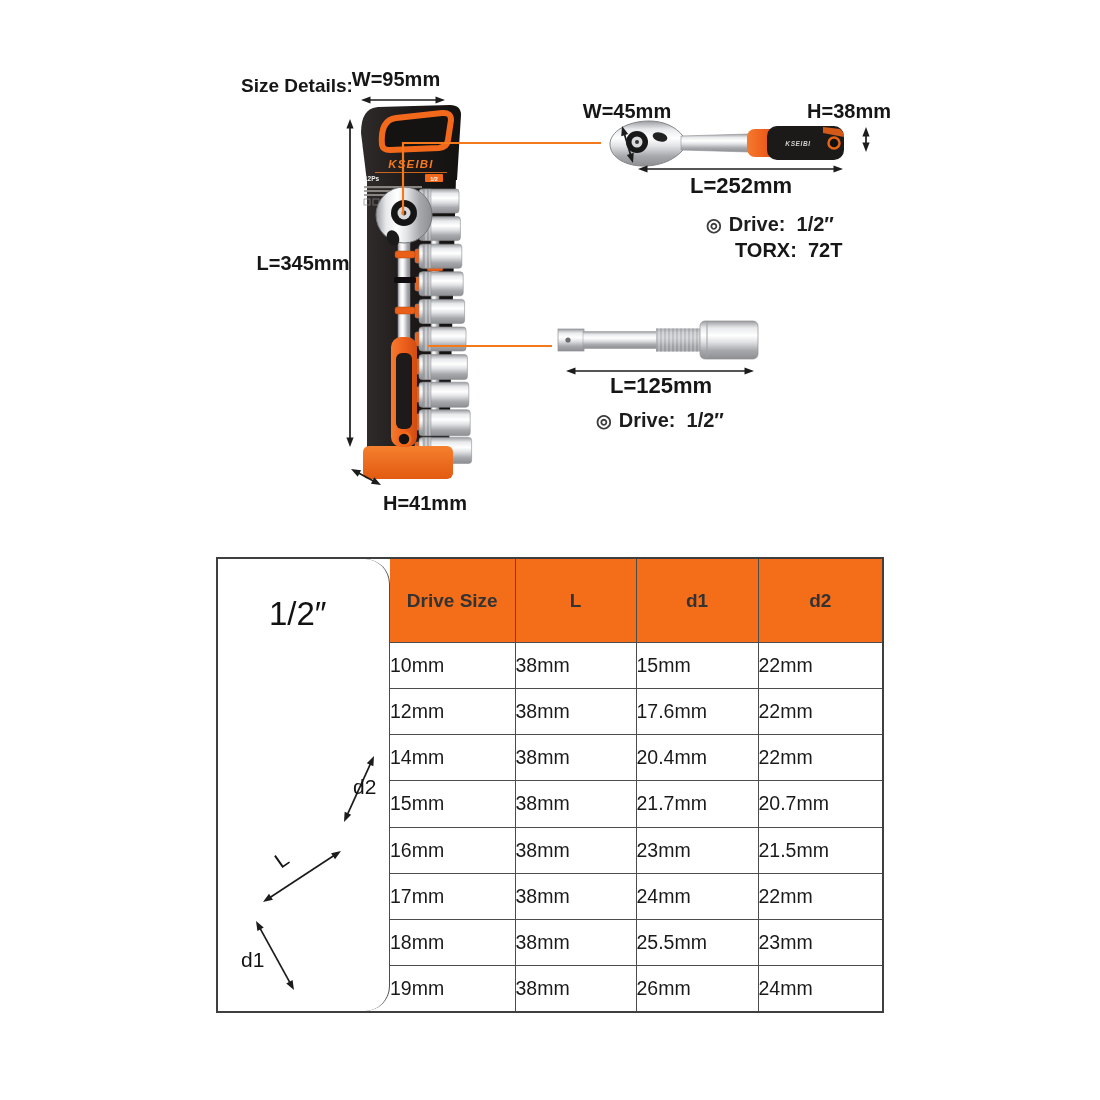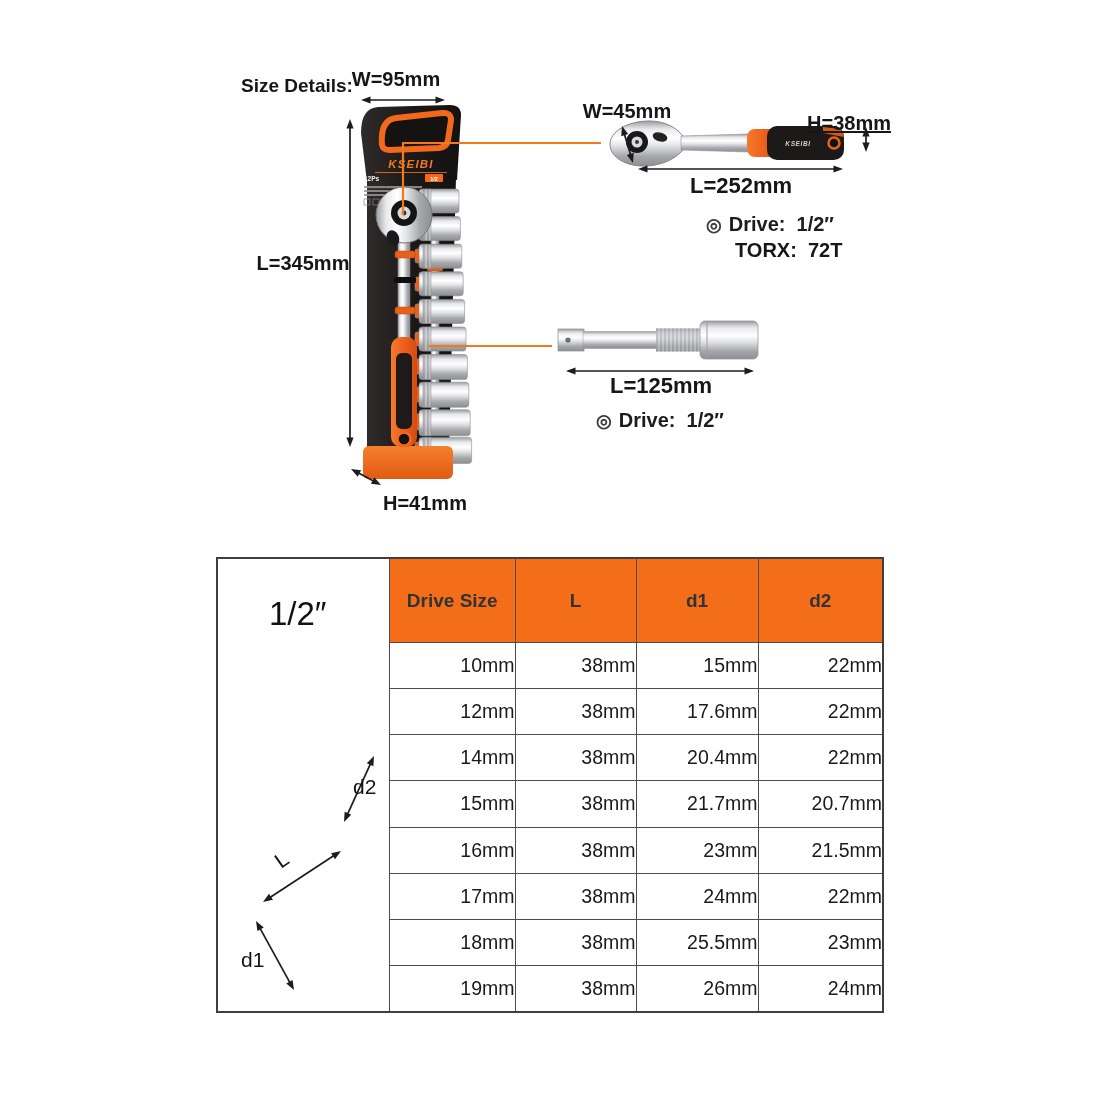--- a/index.html
+++ b/index.html
@@ -9,26 +9,26 @@
   .ctr{transform:translateX(-50%);}
   .fs21{font-size:19px;} .fs20{font-size:20px;} .fs22{font-size:22px;}
   .driverow{position:absolute;display:flex;align-items:center;gap:7px;font-weight:600;font-size:20px;white-space:pre;}
   .bullet{font-size:18px;color:#3d3d3d;line-height:1;}
   svg.illus{position:absolute;}
   #anno{position:absolute;left:0;top:0;z-index:30;pointer-events:none;}
 
   
   .spec-table{position:absolute;left:216px;top:557px;width:668px;height:456px;
               border:2px solid #3f3f3f;display:flex;box-sizing:border-box;background:#fff;}
-  .tbl-left{width:172px;border-right:1px solid #4c4c4c;position:relative;box-sizing:border-box;}
+  .tbl-left{width:172px;border-right:1px solid #4c4c4c;position:relative;box-sizing:border-box;border-radius:25px;}
   .half-label{position:absolute;left:50%;top:36px;transform:translateX(-60%);font-size:33px;color:#111;}
   .spec-table table{border-collapse:collapse;table-layout:fixed;width:492px;}
   .spec-table th{background:#f46e1a;color:#333;font-size:19px;font-weight:600;
                  border:1px solid #4c4c4c;height:81px;line-height:1.25;}
-  .spec-table td{border:1px solid #4c4c4c;height:35.8px;text-align:right;
+  .spec-table td{border:1px solid #4c4c4c;height:35.8px;text-align:left;
                  font-size:19.5px;color:#1a1a1a;padding:0;}
   .spec-table thead th:first-child,.spec-table td:first-child{border-left:none;margin-top:18px;}
   .spec-table th:last-child,.spec-table td:last-child{border-right:none;}
   .spec-table thead th{border-top:none;}
   .spec-table tbody tr:last-child td{border-bottom:none;}
   .legend{position:absolute;font-size:21px;color:#141414;font-weight:400;z-index:31;}
 </style>
 </head>
 <body>
 
@@ -230,21 +230,21 @@
     </g>
   </g>
 </svg>
 
 <div class="lbl fs21" style="left:241px;top:75px;">Size Details:</div>
 <div class="lbl fs20 ctr" style="left:396px;top:68px;">W=95mm</div>
 <div class="lbl fs20 ctr" style="left:303px;top:252px;">L=345mm</div>
 <div class="lbl fs20" style="left:383px;top:476px;margin-top:16px;">H=41mm</div>
 
 <div class="lbl fs20 ctr" style="left:627px;top:100px;">W=45mm</div>
-<div class="lbl fs20 ctr" style="left:849px;top:112px;text-decoration:underline;">H=38mm</div>
+<div class="lbl fs20 ctr" style="left:849px;top:100px;">H=38mm</div>
 <div class="lbl fs22 ctr" style="left:741px;top:173px;">L=252mm</div>
 
 <div class="driverow" style="left:706px;top:213px;">
   <span class="bullet">◎</span>
   <span>Drive:  1/2″</span>
 </div>
 <div class="lbl fs20" style="left:735px;top:239px;">TORX:  72T</div>
 
 <div class="lbl fs22 ctr" style="left:661px;top:373px;">L=125mm</div>
 <div class="driverow" style="left:596px;top:409px;">

